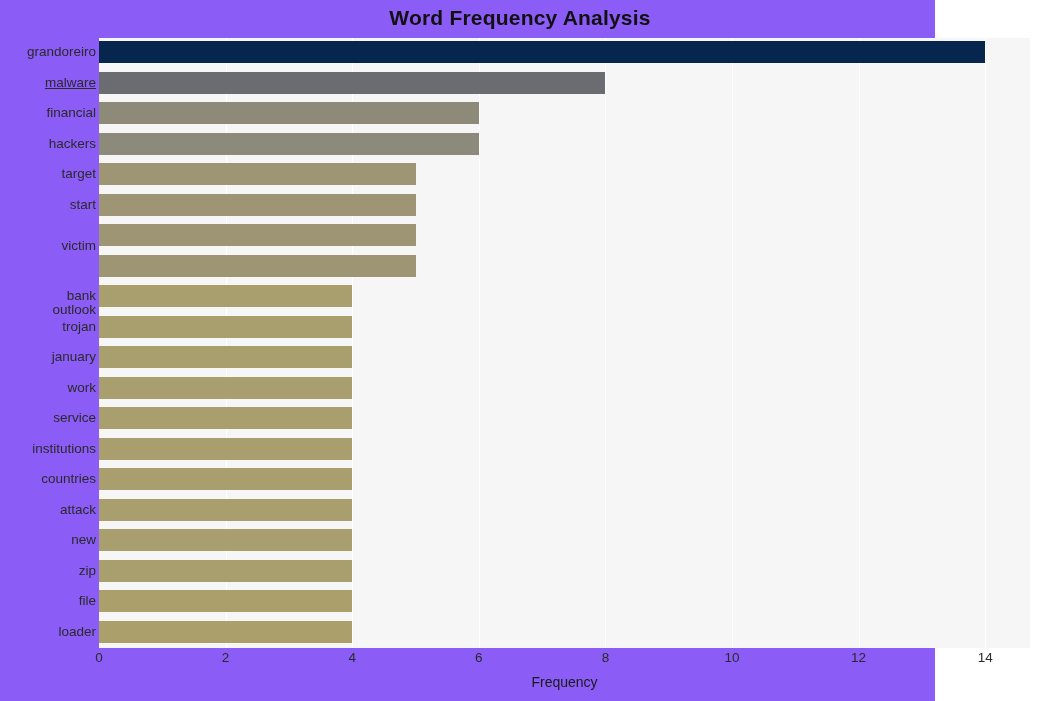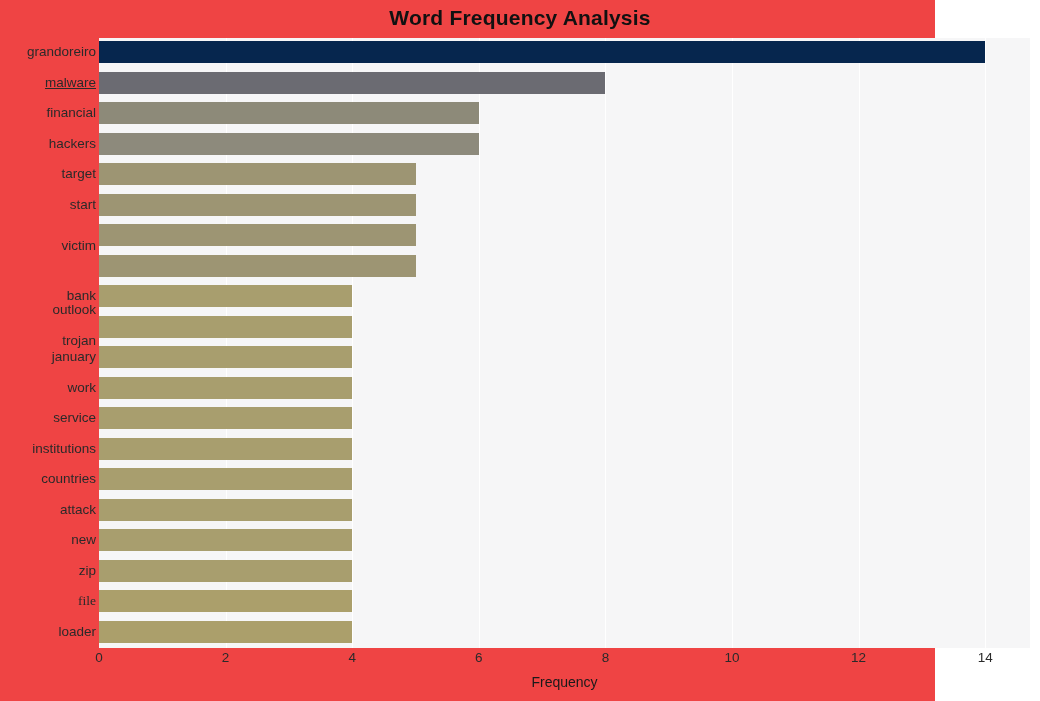--- a/index.html
+++ b/index.html
@@ -12,21 +12,21 @@
     height: 701px;
     font-family: "Liberation Sans", sans-serif;
     overflow: hidden;
     position: relative;
   }
   #chart-figure {
     position: absolute;
     left: 0; top: 0;
     width: 935px;
     height: 701px;
-    background: #ef4444;
+    background: #8b5cf6;
   }
   #chart-title {
     position: absolute;
     left: 0;
     top: 6px;
     width: 1040px;
     text-align: center;
     font-size: 21px;
     font-weight: bold;
     color: #111111;
@@ -195,30 +195,30 @@
   <div id="ylabels-layer">
       <div class="ytick-label" style="top: 0px;">grandoreiro</div>
       <div class="ytick-label" style="top: 30.5px; text-decoration: underline;">malware</div>
       <div class="ytick-label" style="top: 61px;">financial</div>
       <div class="ytick-label" style="top: 91.5px; margin-left: 13px;">hackers</div>
       <div class="ytick-label" style="top: 122px;">target</div>
       <div class="ytick-label" style="top: 152.5px;">start</div>
       <div class="ytick-label" style="top: 194px;">victim</div>
       <div class="ytick-label" style="top: 213.5px; margin-top: 44px;">outlook</div>
       <div class="ytick-label" style="top: 244px;">bank</div>
-      <div class="ytick-label" style="top: 289px;">trojan</div>
+      <div class="ytick-label" style="top: 275px;">trojan</div>
       <div class="ytick-label" style="top: 305px;">january</div>
       <div class="ytick-label" style="top: 335.5px;">work</div>
       <div class="ytick-label" style="top: 366px;">service</div>
       <div class="ytick-label" style="top: 396.5px;">institutions</div>
       <div class="ytick-label" style="top: 427px;">countries</div>
       <div class="ytick-label" style="top: 457.5px;">attack</div>
       <div class="ytick-label" style="top: 488px;">new</div>
       <div class="ytick-label" style="top: 518.5px;">zip</div>
-      <div class="ytick-label" style="top: 549px; font-family: Liberation Serif, serif;">file</div>
+      <div class="ytick-label" style="top: 549px;">file</div>
       <div class="ytick-label" style="top: 579.5px;">loader</div>
     </div>
 
   <div id="xlabels-layer">
       <div class="xtick-label" style="left: 99px;">0</div>
       <div class="xtick-label" style="left: 225.6px;">2</div>
       <div class="xtick-label" style="left: 352.2px;">4</div>
       <div class="xtick-label" style="left: 478.8px;">6</div>
       <div class="xtick-label" style="left: 605.4px;">8</div>
       <div class="xtick-label" style="left: 732px;">10</div>

